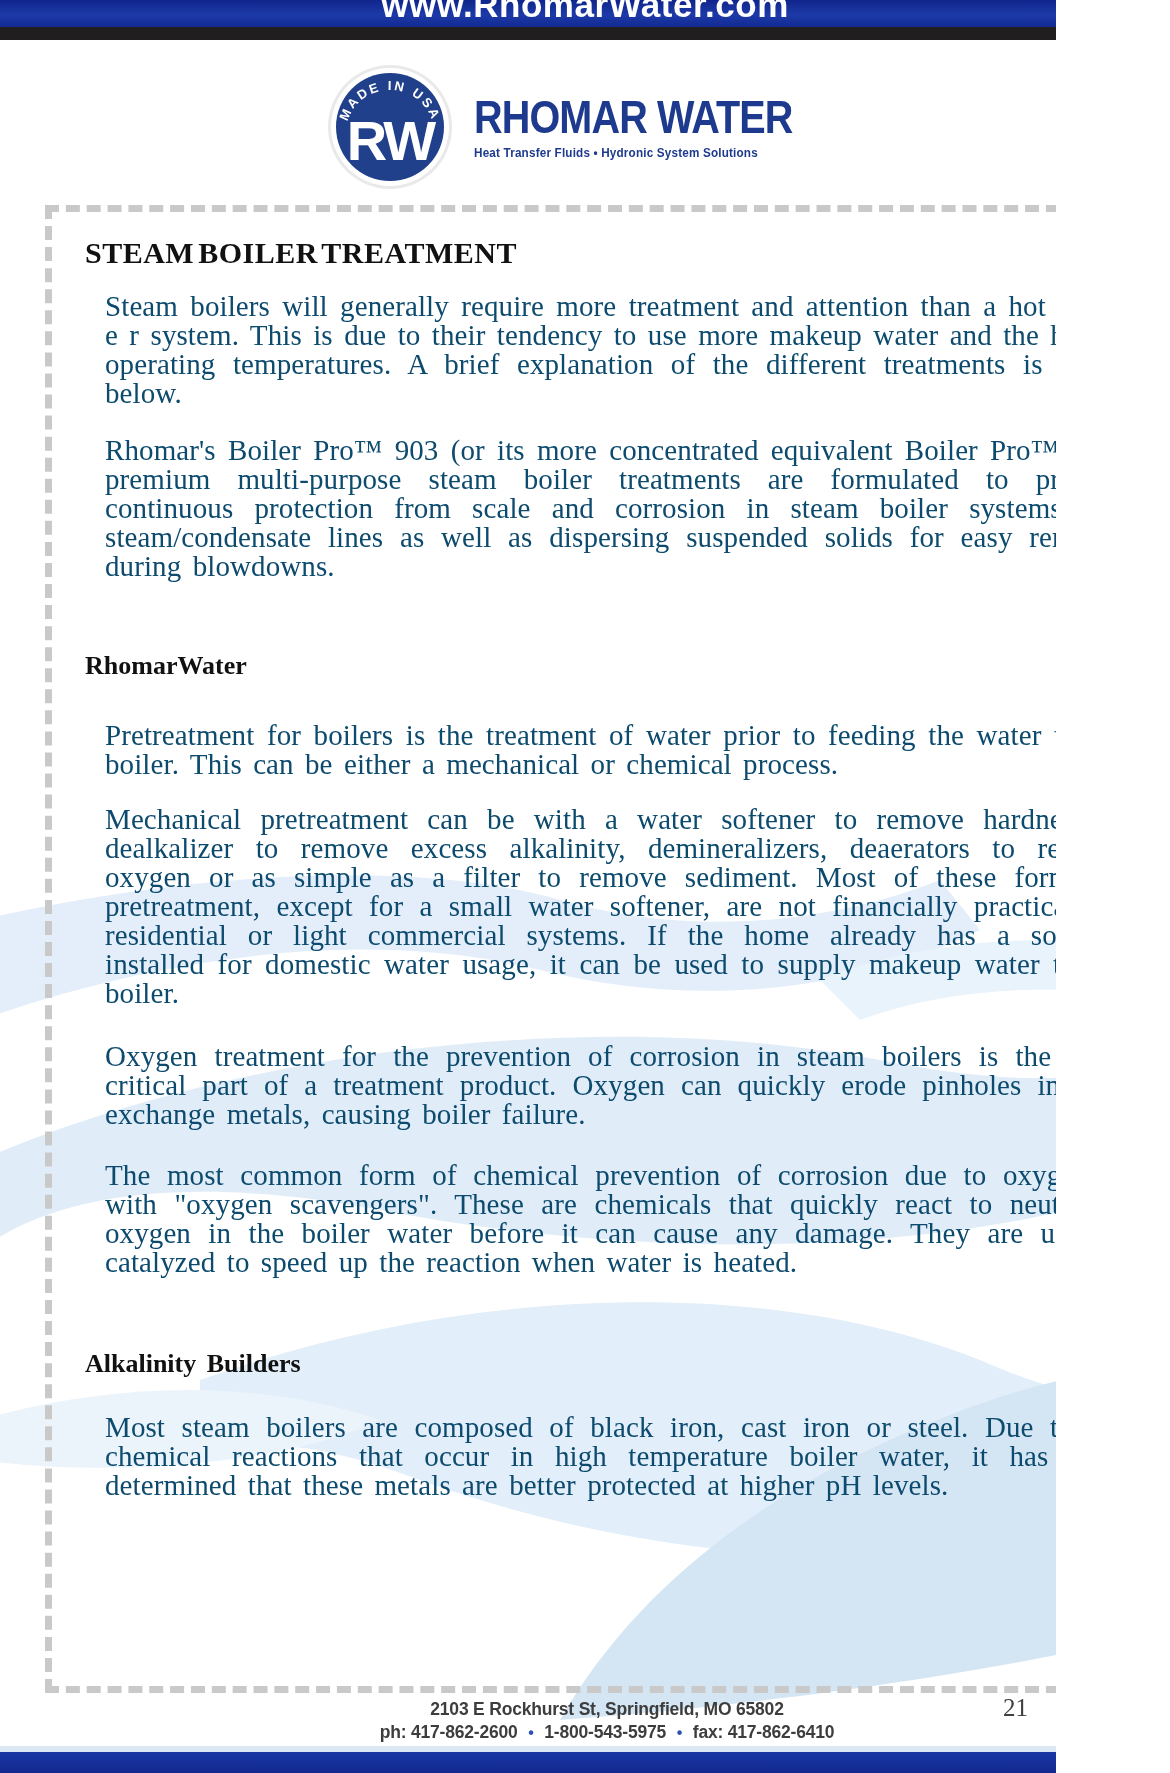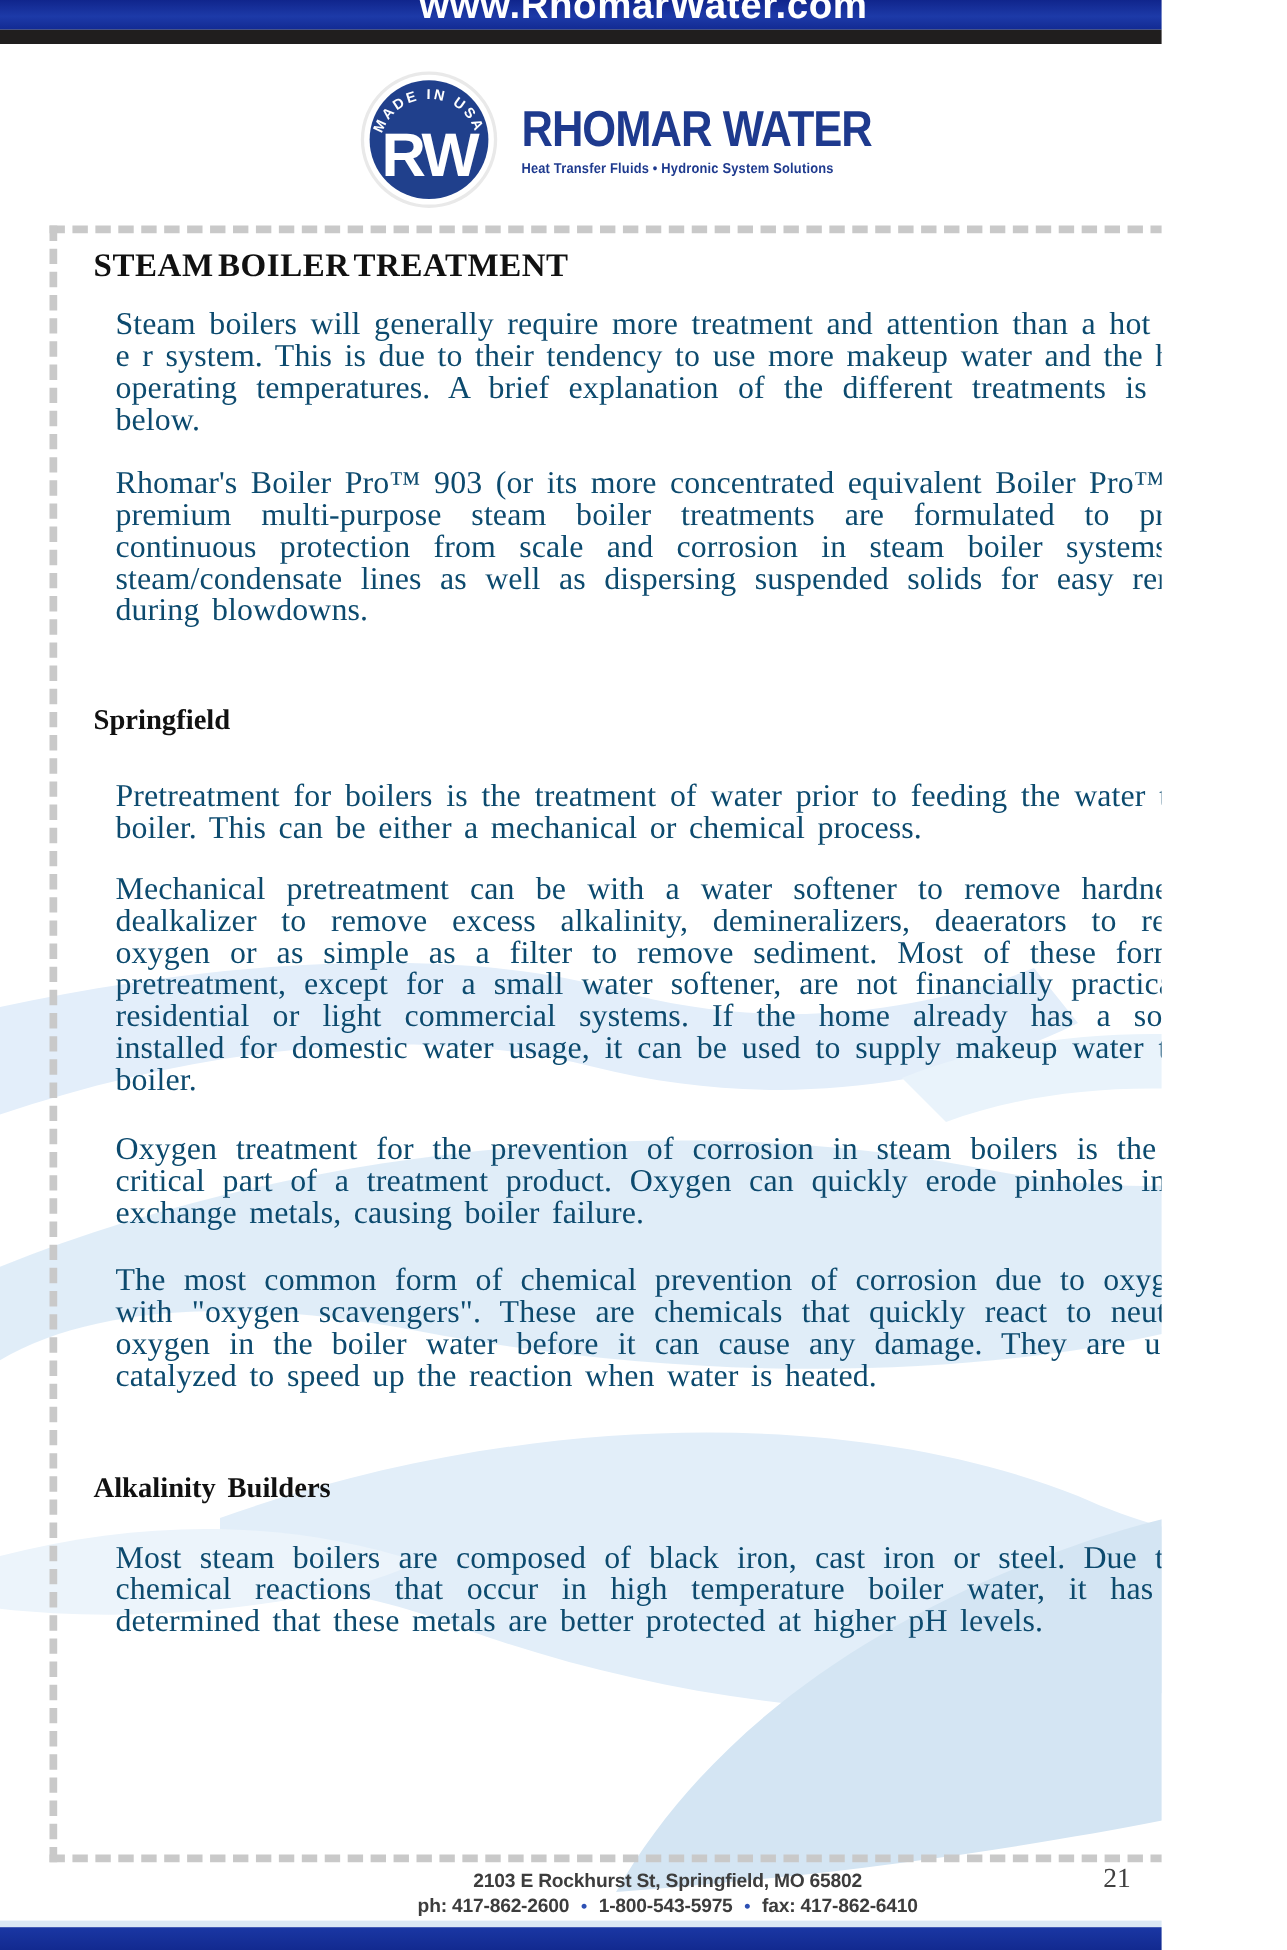--- a/index.html
+++ b/index.html
@@ -57,21 +57,21 @@
   }
 
   
   .doc-box {
     position: absolute; left: 45px; top: 205px; width: 1140px; height: 1488px;
     border: 7px dashed #c9c9c9;
     padding: 0 53px 0 33px;
     z-index: 2;
   }
   .doc-title {
-    margin-top: 13px;
+    margin-top: 24px;
     font-size: 30px; font-weight: 700; color: #111111;
     letter-spacing: 0.5px; word-spacing: -4px;
     font-family: "Liberation Serif", serif;
   }
   .doc-box p {
     font-size: 29px; line-height: 29px; color: #0c4a6e;
     text-align: justify; word-spacing: 4px; letter-spacing: 0.1px; margin-left: 20px;
   }
   .sec-heading {
     font-size: 26px; font-weight: 700; color: #111111;
@@ -155,21 +155,21 @@
     <path d="M-20,560 C120,520 260,520 380,560 C300,600 120,620 -20,600 Z" fill="#ecf4fb"></path>
     <rect x="0" y="886" width="1170" height="6" fill="#dbe8f4"></rect>
   </svg>
 
   <div class="doc-box">
     <h1 class="doc-title">STEAM BOILER TREATMENT</h1>
 
     <p class="mt-p1">Steam boilers will generally require more treatment and attention than a hot w a t e r system. This is due to their tendency to use more makeup water and the higher operating temperatures. A brief explanation of the different treatments is given below.</p>
     <p class="mt-p2">Rhomar's Boiler Pro™ 903 (or its more concentrated equivalent Boiler Pro™ 901) premium multi-purpose steam boiler treatments are formulated to provide continuous protection from scale and corrosion in steam boiler systems and steam/condensate lines as well as dispersing suspended solids for easy removal during blowdowns.</p>
 
-    <h2 class="sec-heading mt-h-pre">Springfield</h2>
+    <h2 class="sec-heading mt-h-pre">RhomarWater</h2>
     <p class="mt-p3">Pretreatment for boilers is the treatment of water prior to feeding the water to the boiler. This can be either a mechanical or chemical process.</p>
     <p class="mt-p4">Mechanical pretreatment can be with a water softener to remove hardness, a dealkalizer to remove excess alkalinity, demineralizers, deaerators to remove oxygen or as simple as a filter to remove sediment. Most of these forms of pretreatment, except for a small water softener, are not financially practical for residential or light commercial systems. If the home already has a softener installed for domestic water usage, it can be used to supply makeup water to the boiler.</p>
 
     <p class="mt-p5">Oxygen treatment for the prevention of corrosion in steam boilers is the most critical part of a treatment product. Oxygen can quickly erode pinholes in heat exchange metals, causing boiler failure.</p>
     <p class="mt-p6">The most common form of chemical prevention of corrosion due to oxygen is with "oxygen scavengers". These are chemicals that quickly react to neutralize oxygen in the boiler water before it can cause any damage. They are usually catalyzed to speed up the reaction when water is heated.</p>
 
     <h2 class="sec-heading mt-h-alk">Alkalinity Builders</h2>
     <p class="mt-p7">Most steam boilers are composed of black iron, cast iron or steel. Due to the chemical reactions that occur in high temperature boiler water, it has been determined that these metals are better protected at higher pH levels.</p>
   </div>
 

